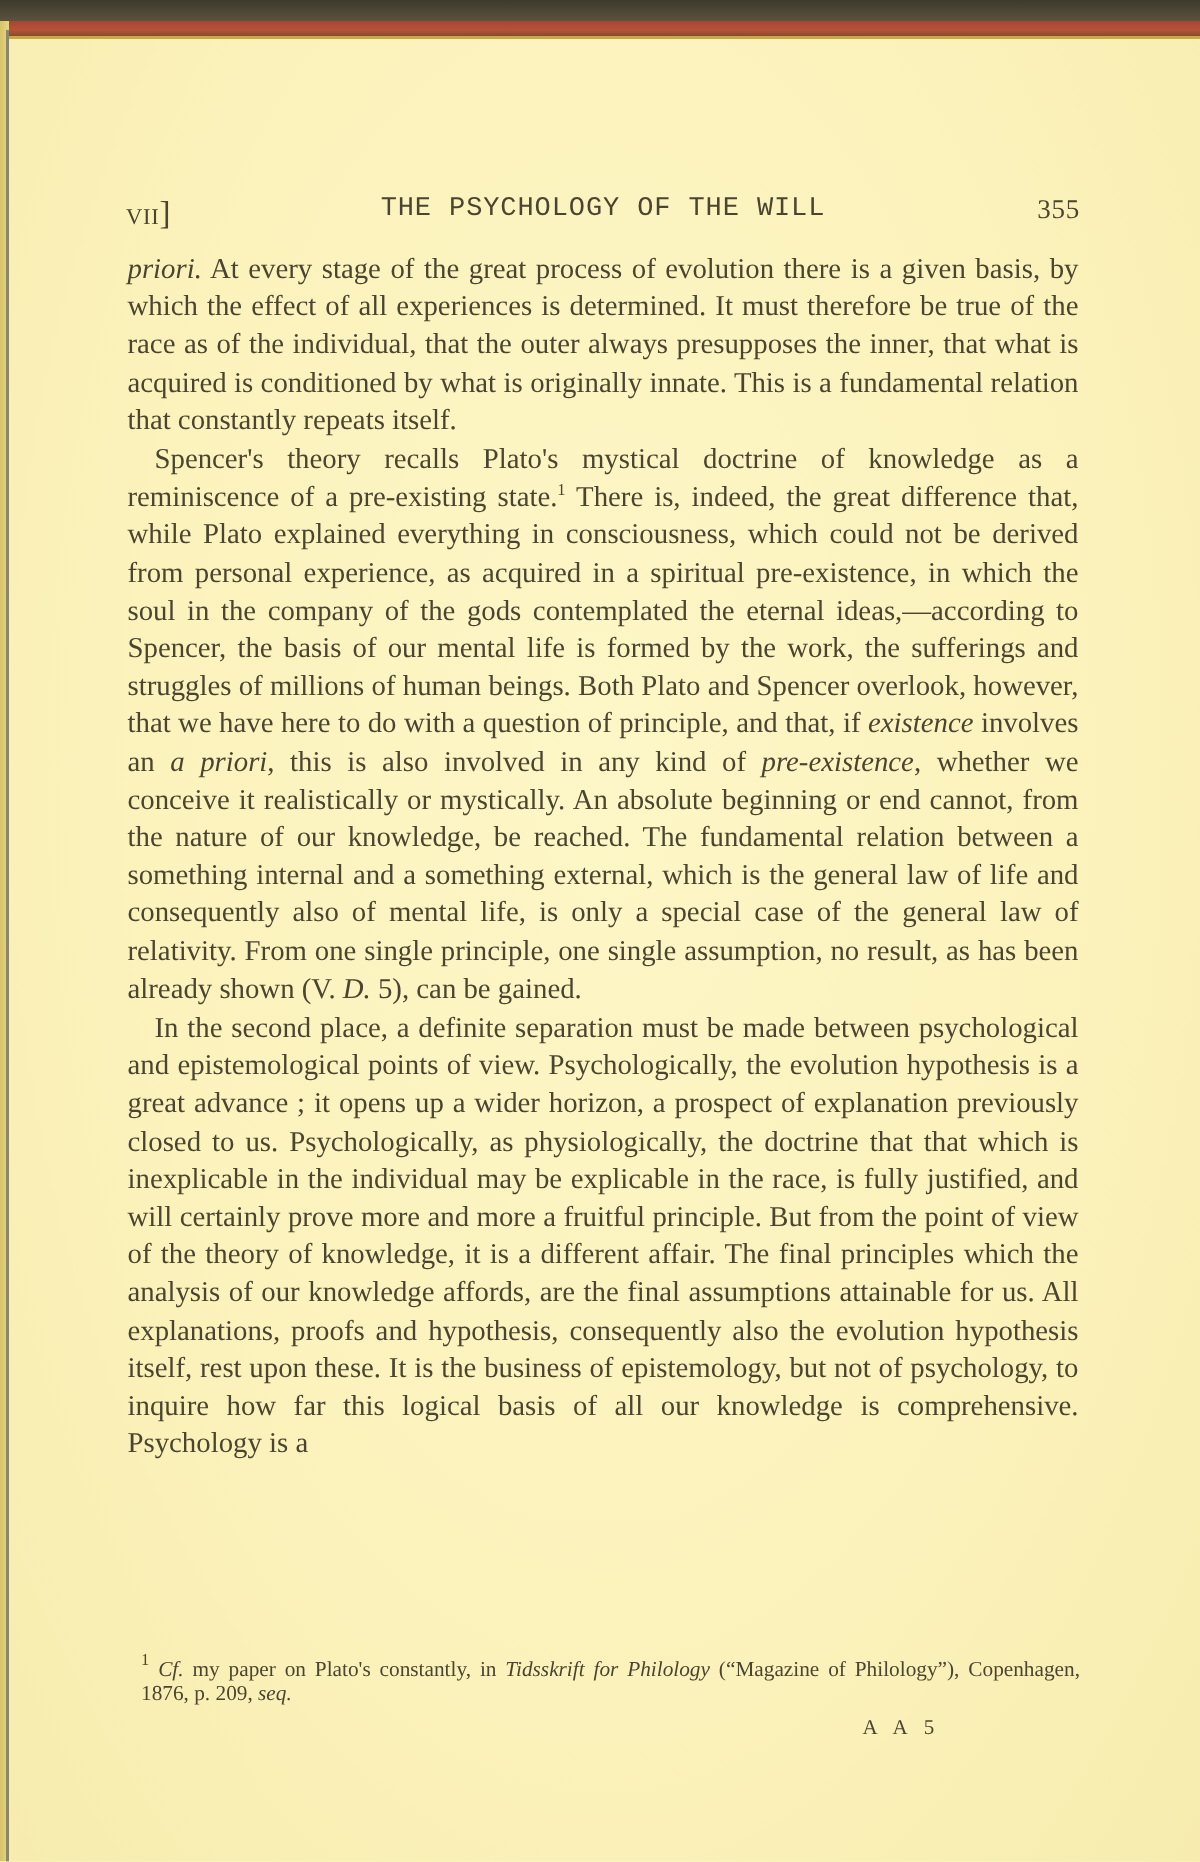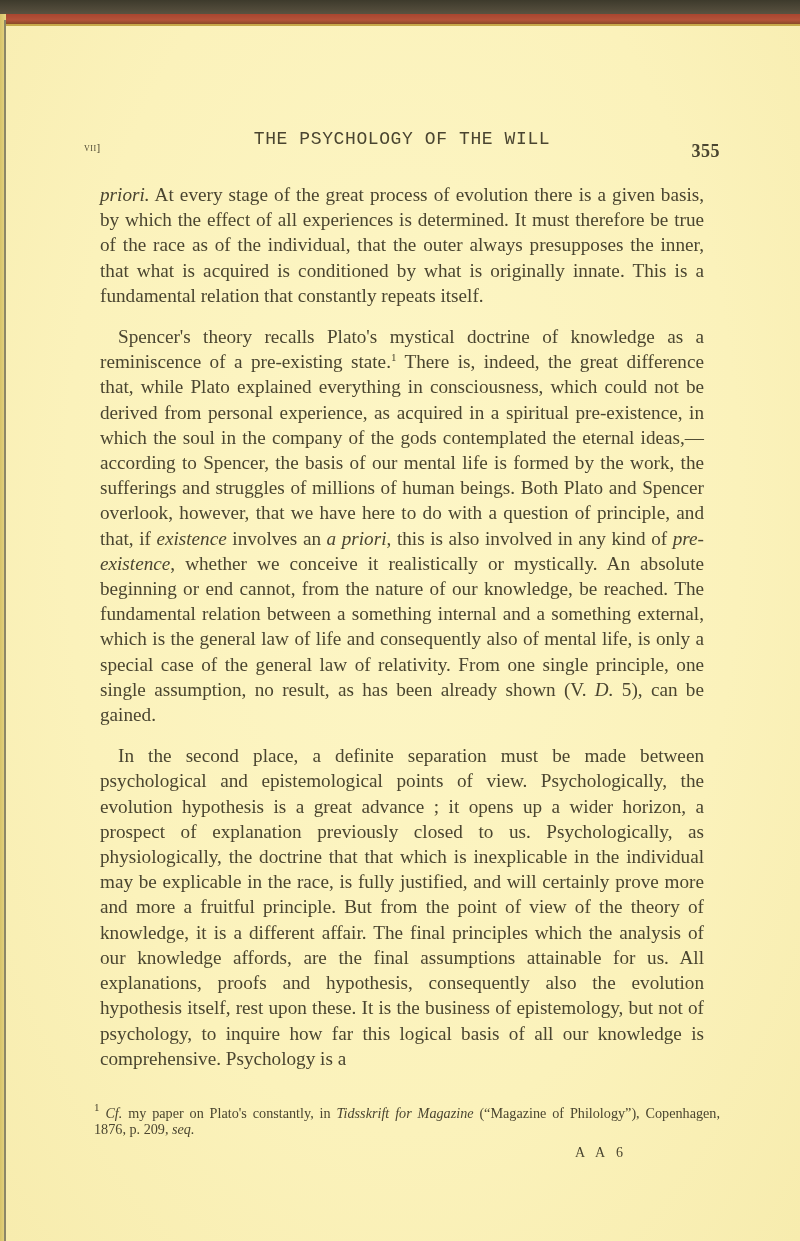--- a/index.html
+++ b/index.html
@@ -54,46 +54,46 @@
     .running-head {
       position: absolute;
       left: 84px; top: 129px;
       width: 636px;
       height: 24px;
       font-size: 18px;
       letter-spacing: 0.5px;
     }
     .running-head .chapter {
       position: absolute;
-      left: 0; top: 12px;
+      left: 0; top: 0;
       font-variant: small-caps;
-      font-size: 11px;
+      font-size: 22px;
     }
     .running-head .title {
       position: absolute;
       left: 0; right: 0; top: 0;
       text-align: center;
       letter-spacing: 0.6px;
       font-family: Liberation Mono, monospace;
     }
     .running-head .pageno {
       position: absolute;
-      right: 0; top: 12px; font-weight: bold;
+      right: 0; top: 0;
     }
     .body-text {
       position: absolute;
       left: 84px; top: 166px;
       width: 636px;
       font-size: 19.2px;
       line-height: 25.2px;
       text-align: justify;
       hyphens: none;
     }
     .body-text p {
-      margin: 16px;
+      margin: 1px;
     }
     .body-text p.indent {
       text-indent: 18px;
       font-family: Liberation Serif, serif;
     }
     sup {
       font-size: 11px;
       line-height: 0;
       vertical-align: 7px;
     }
@@ -131,16 +131,16 @@
   <span class="pageno">355</span>
 </div>
 
 <div class="body-text">
   <p><i>priori.</i><span> At every stage of the great process of evolution there is a given basis, by which the effect of all experiences is determined. It must therefore be true of the race as of the individual, that the outer always presupposes the inner, that what is acquired is conditioned by what is originally innate. This is a fundamental relation that constantly repeats itself.</span></p>
   <p class="indent"><span>Spencer's theory recalls Plato's mystical doctrine of knowledge as a reminiscence of a pre-existing state.</span><sup>1</sup><span> There is, indeed, the great difference that, while Plato explained everything in consciousness, which could not be derived from personal experience, as acquired in a spiritual pre-existence, in which the soul in the company of the gods contemplated the eternal ideas,—according to Spencer, the basis of our mental life is formed by the work, the sufferings and struggles of millions of human beings. Both Plato and Spencer overlook, however, that we have here to do with a question of principle, and that, if </span><i>existence</i><span> involves an </span><i>a priori</i><span>, this is also involved in any kind of </span><i>pre-existence</i><span>, whether we conceive it realistically or mystically. An absolute beginning or end cannot, from the nature of our knowledge, be reached. The fundamental relation between a something internal and a something external, which is the general law of life and consequently also of mental life, is only a special case of the general law of relativity. From one single principle, one single assumption, no result, as has been already shown (V. </span><i>D.</i><span> 5), can be gained.</span></p>
   <p class="indent"><span>In the second place, a definite separation must be made between psychological and epistemological points of view. Psychologically, the evolution hypothesis is a great advance ; it opens up a wider horizon, a prospect of explanation previously closed to us. Psychologically, as physiologically, the doctrine that that which is inexplicable in the individual may be explicable in the race, is fully justified, and will certainly prove more and more a fruitful principle. But from the point of view of the theory of knowledge, it is a different affair. The final principles which the analysis of our knowledge affords, are the final assumptions attainable for us. All explanations, proofs and hypothesis, consequently also the evolution hypothesis itself, rest upon these. It is the business of epistemology, but not of psychology, to inquire how far this logical basis of all our knowledge is comprehensive. Psychology is a</span></p>
 </div>
 
 <div class="footnote">
-  <div class="fn-indent" id="footnote-text"><sup>1</sup> <i>Cf.</i><span> my paper on Plato's constantly, in </span><i>Tidsskrift for Magazine</i><span> (“Magazine of Philology”), Copenhagen, 1876, p. 209, </span><i>seq.</i></div>
+  <div class="fn-indent" id="footnote-text"><sup>1</sup> <i>Cf.</i><span> my paper on Plato's constantly, in </span><i>Tidsskrift for Philology</i><span> (“Magazine of Philology”), Copenhagen, 1876, p. 209, </span><i>seq.</i></div>
 </div>
 
-<div class="signature">A A 6</div>
+<div class="signature">A A 5</div>
 
 </body></html>

